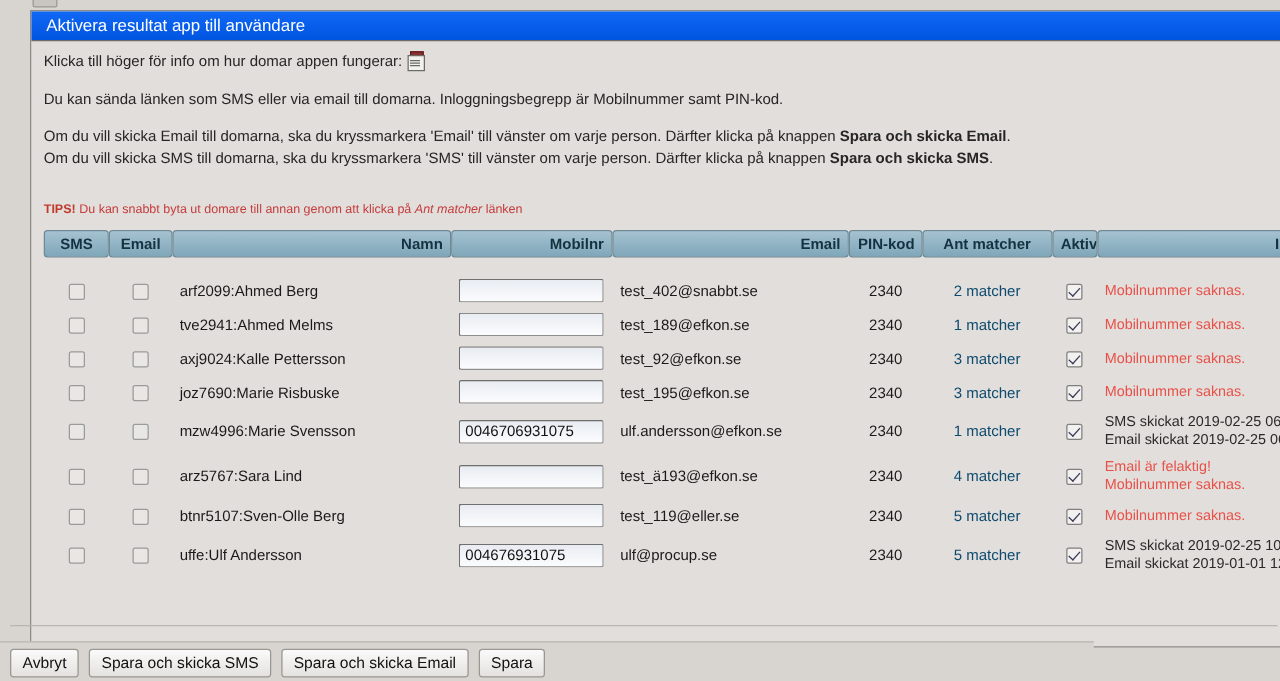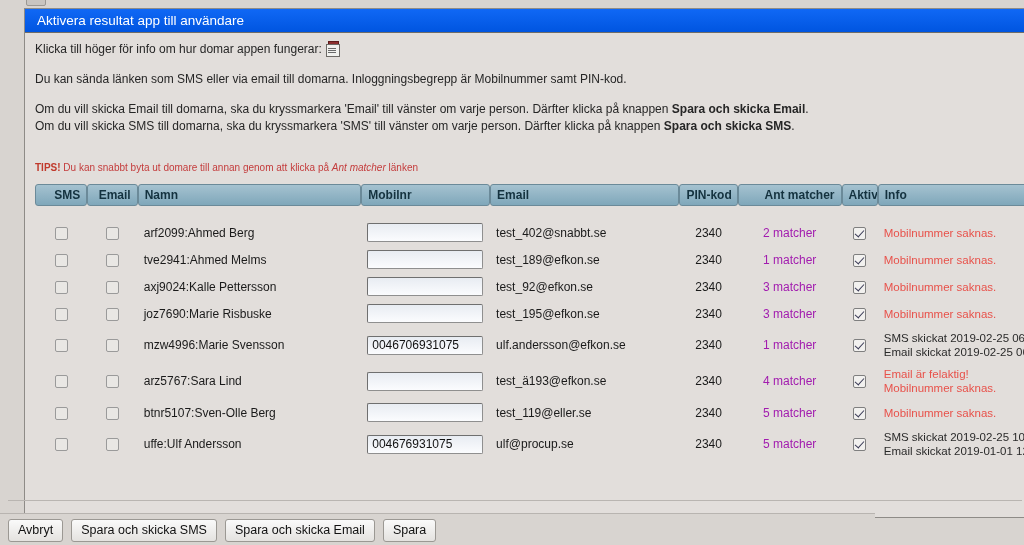--- a/index.html
+++ b/index.html
@@ -145,28 +145,28 @@
     font-size: 12px;
   }
   table.grid th {
     background: #8fb3c3;
     background: linear-gradient(#a5c2d0, #7fa7ba);
     border: 1px solid #6b8a99;
     border-radius: 3px;
     color: #14323f;
     font-weight: bold;
     font-size: 12px;
-    text-align: left;
+    text-align: right;
     padding: 3px 6px;
     height: 17px;
     box-sizing: border-box;
     white-space: nowrap;
     overflow: hidden;
   }
-  table.grid th.c { text-align: right; }
+  table.grid th.c { text-align: center; }
   table.grid td {
     padding: 4px 6px;
     vertical-align: middle;
     color: #1a1a1a;
     white-space: nowrap;
     overflow: hidden;
     background: transparent;
   }
   table.grid td.c { text-align: center; }
 
@@ -209,21 +209,21 @@
     border-left-color: #6f6f6f;
     background: linear-gradient(#e8ecf2, #fbfcfe);
     font-family: "Liberation Sans", sans-serif;
     font-size: 12px;
     color: #111;
     padding: 0 4px;
     border-radius: 2px;
   }
 
   .matchlink {
-    color: #a21caf;
+    color: #0c4a6e;
     cursor: pointer;
   }
 
   .info-cell {
     font-size: 11.5px;
     line-height: 14px;
     white-space: nowrap;
   }
   .info-red { color: #e8514a; }
   .info-dark { color: #2a2a2a; }

